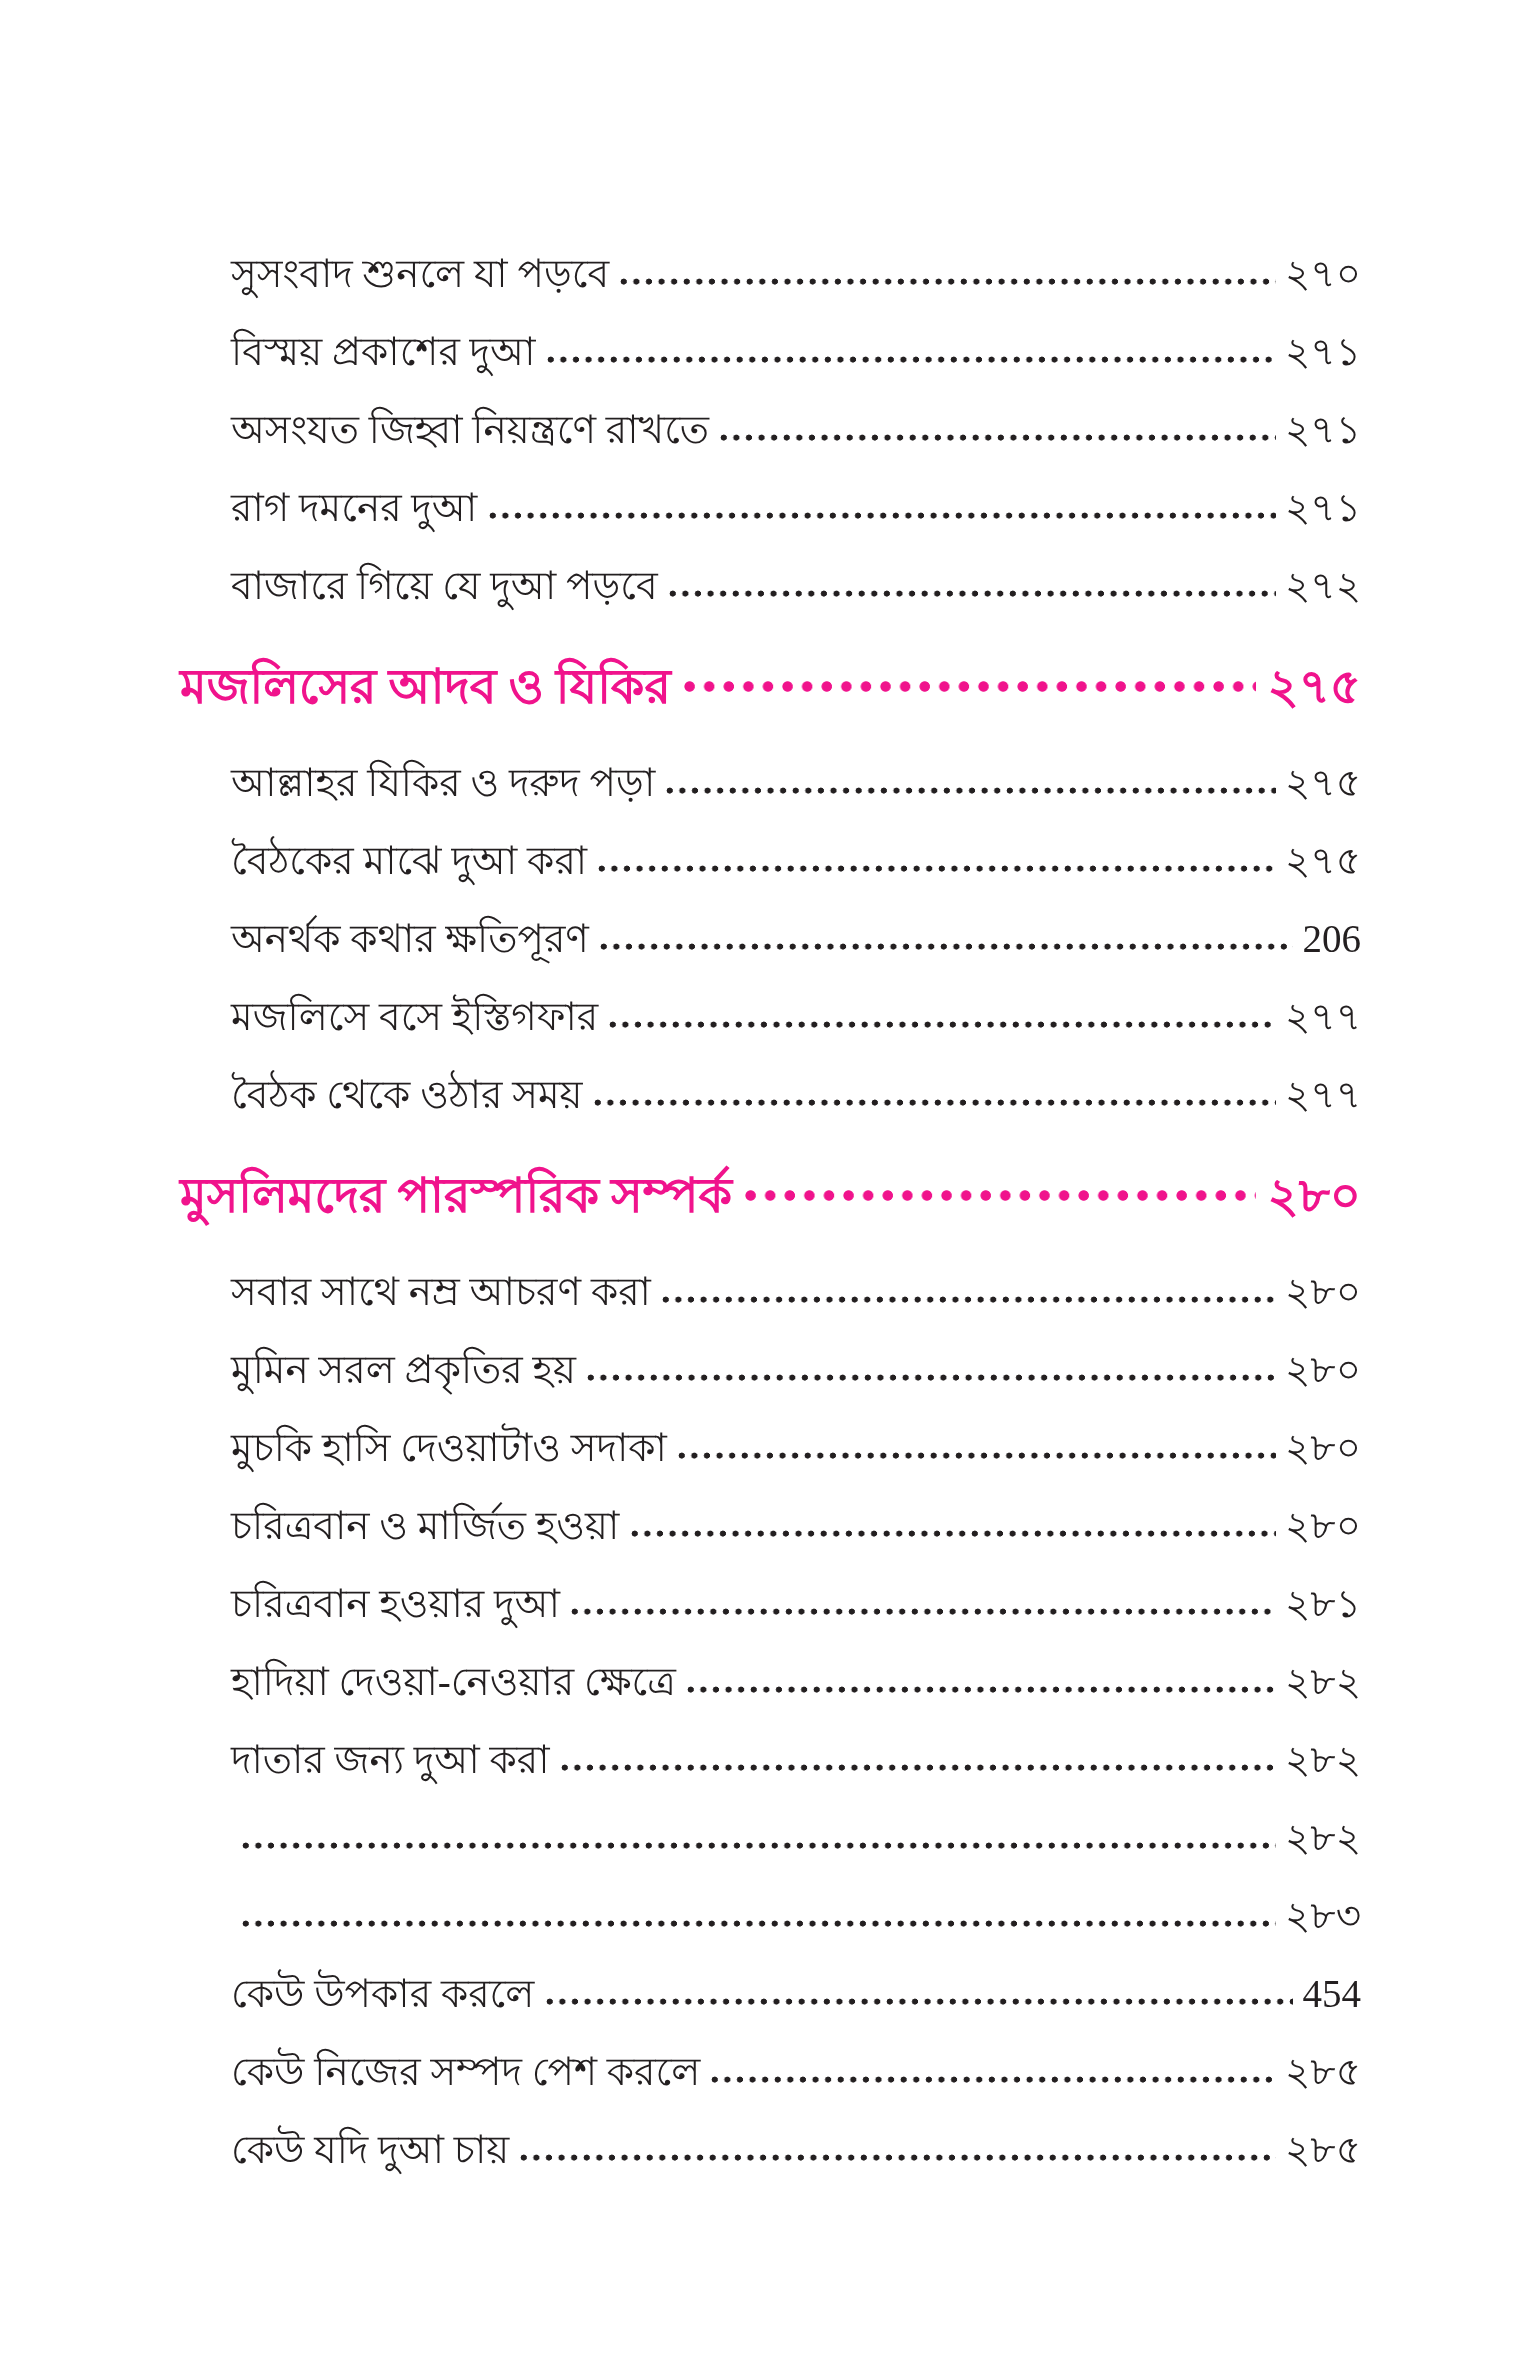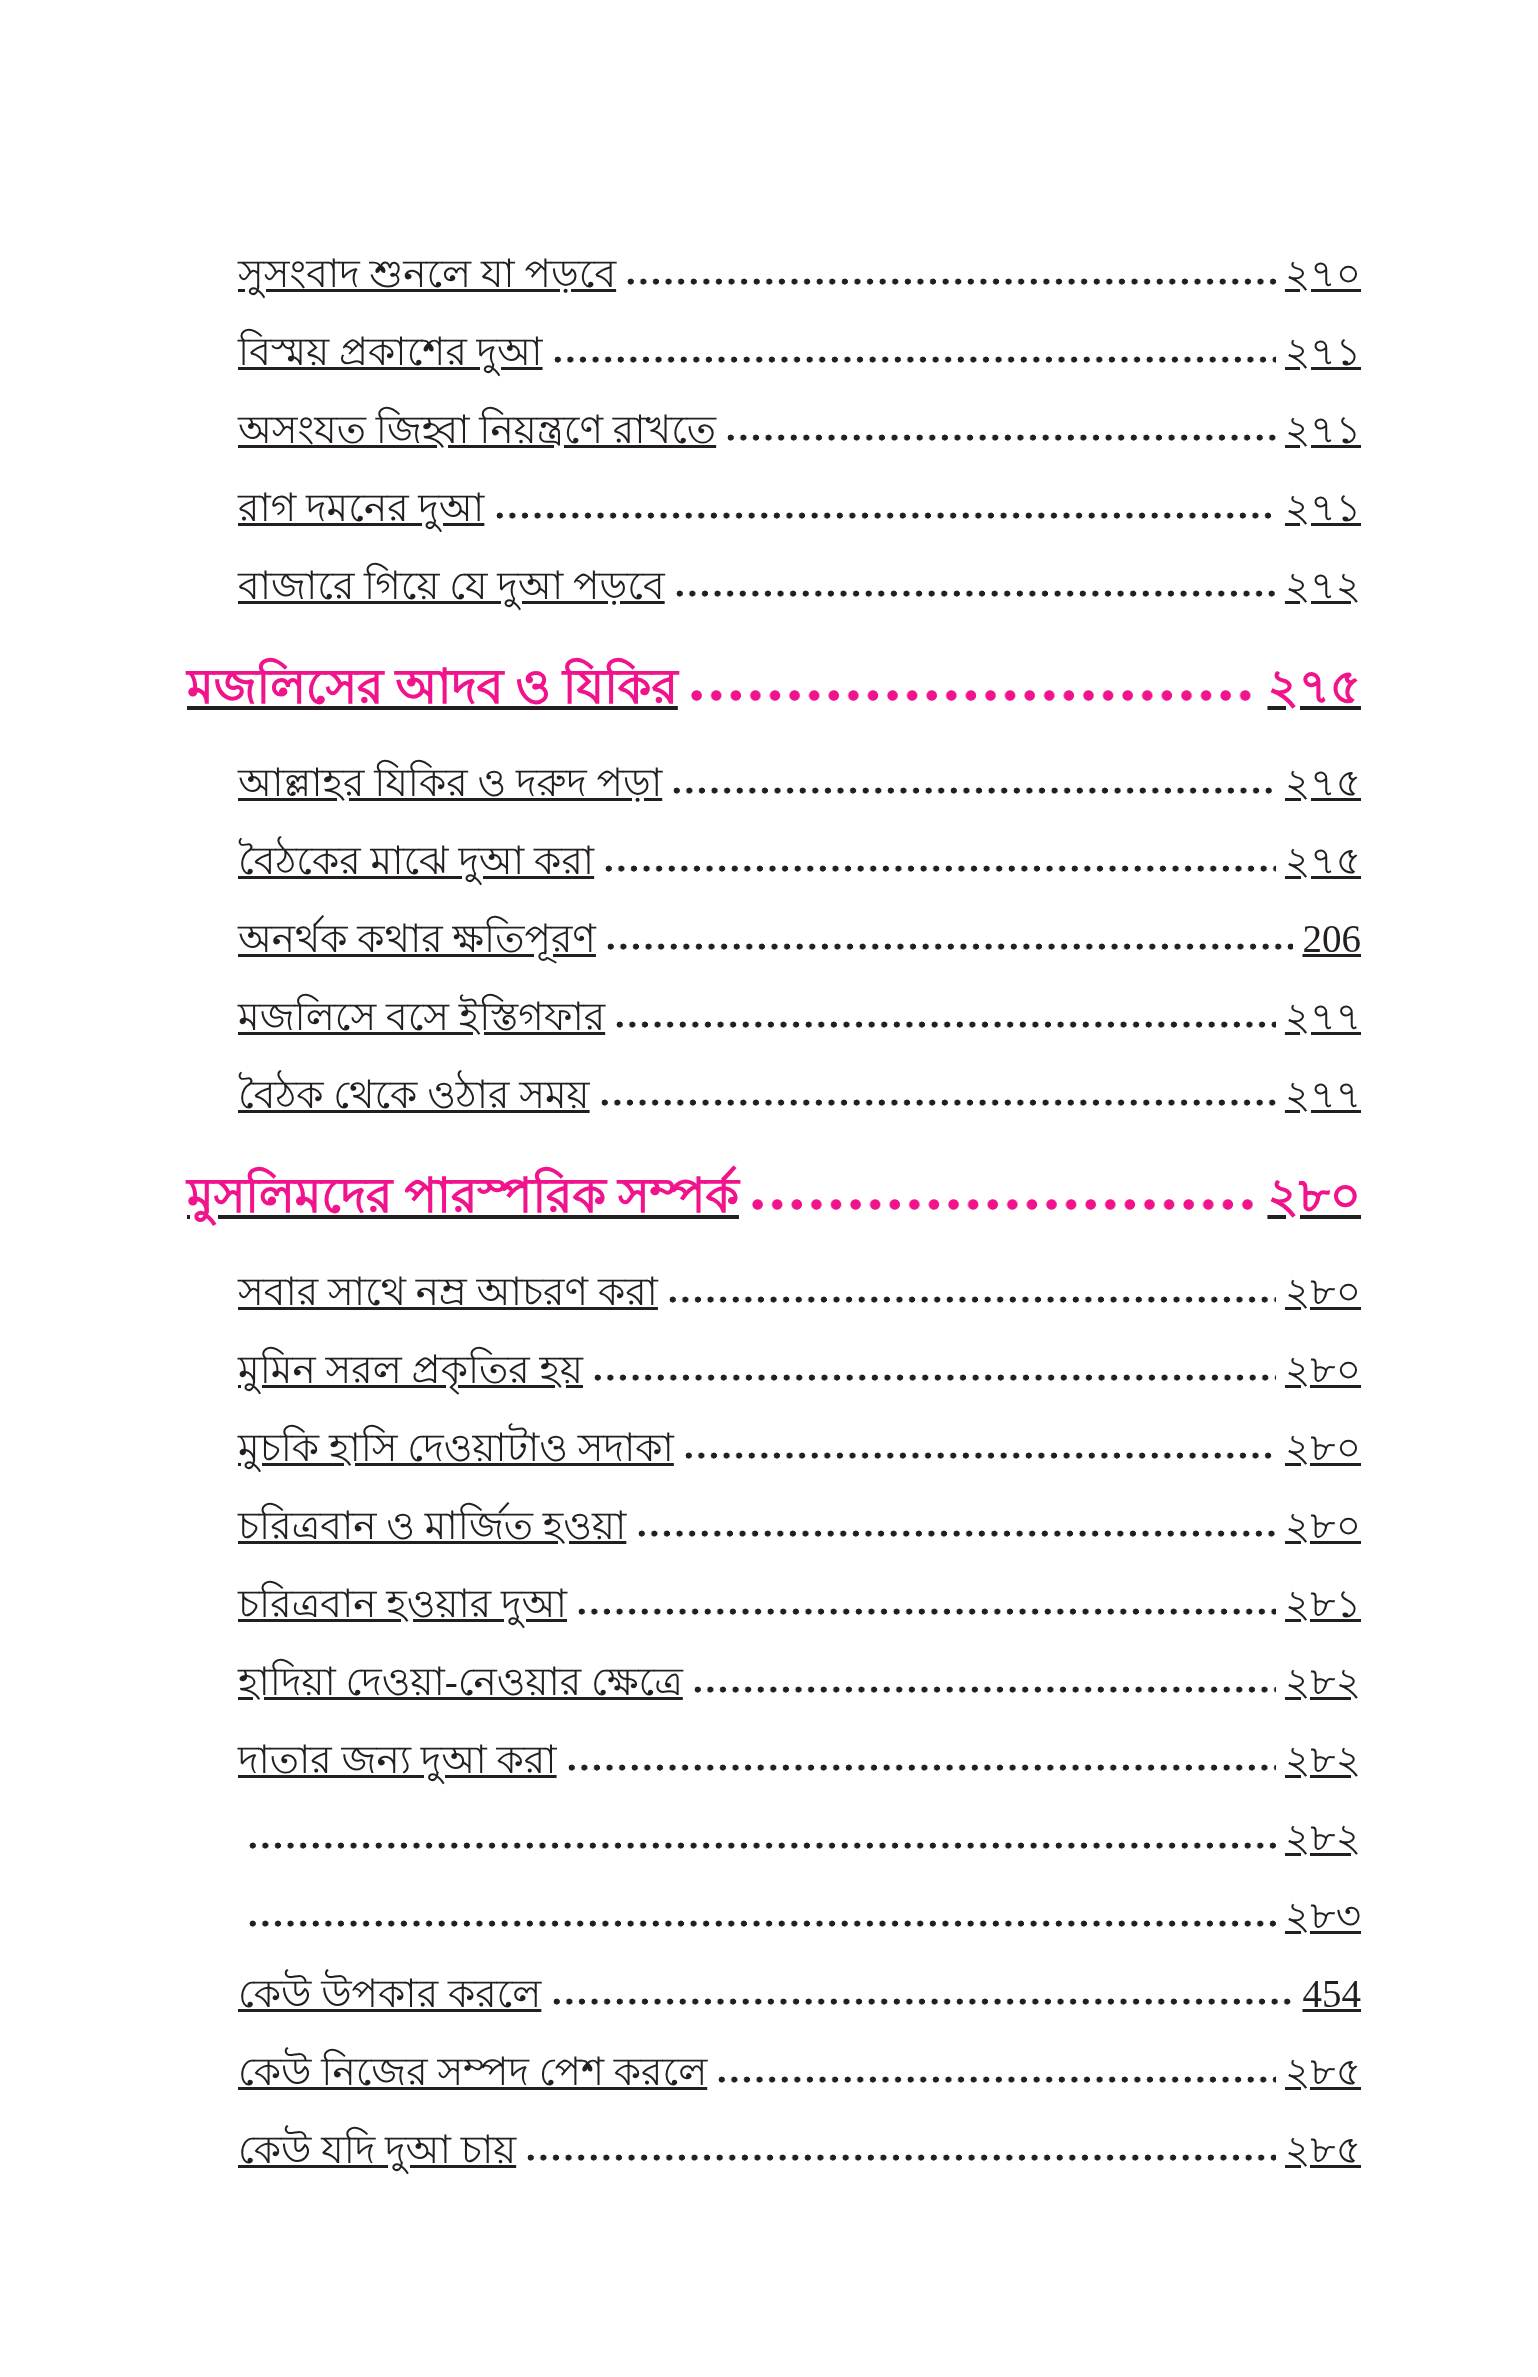--- a/index.html
+++ b/index.html
@@ -15,24 +15,23 @@
     font-family: "Liberation Serif", "DejaVu Serif", serif;
     color: #231f20;
   }
   .page {
     position: absolute;
     inset: 0;
     background: #ffffff;
   }
   .toc {
     position: absolute;
-    left: 187px;
+    left: 180px;
     right: 177px;
     top: 235px;
-    text-decoration: underline;
   }
   .row {
     display: flex;
     align-items: baseline;
     height: 78px;
     font-size: 39px;
     line-height: 78px;
     padding-left: 51px;
     color: #231f20;
   }
@@ -56,20 +55,21 @@
   }
   .row.heading {
     height: 93px;
     line-height: 93px;
     margin-top: 15px;
     margin-bottom: 11.2px;
     padding-left: 0;
     font-size: 48px;
     font-weight: bold;
     color: #f0138c;
+    align-items: center;
   }
   .row.heading .leader {
     height: 14px;
     margin: 0 11.2px 0 13px;
     background-image: radial-gradient(circle at 5.6px 6.5px, currentColor 4.8px, transparent 5.6px);
     background-size: 19.6px 14px;
   }
 </style>
 </head>
 <body>

